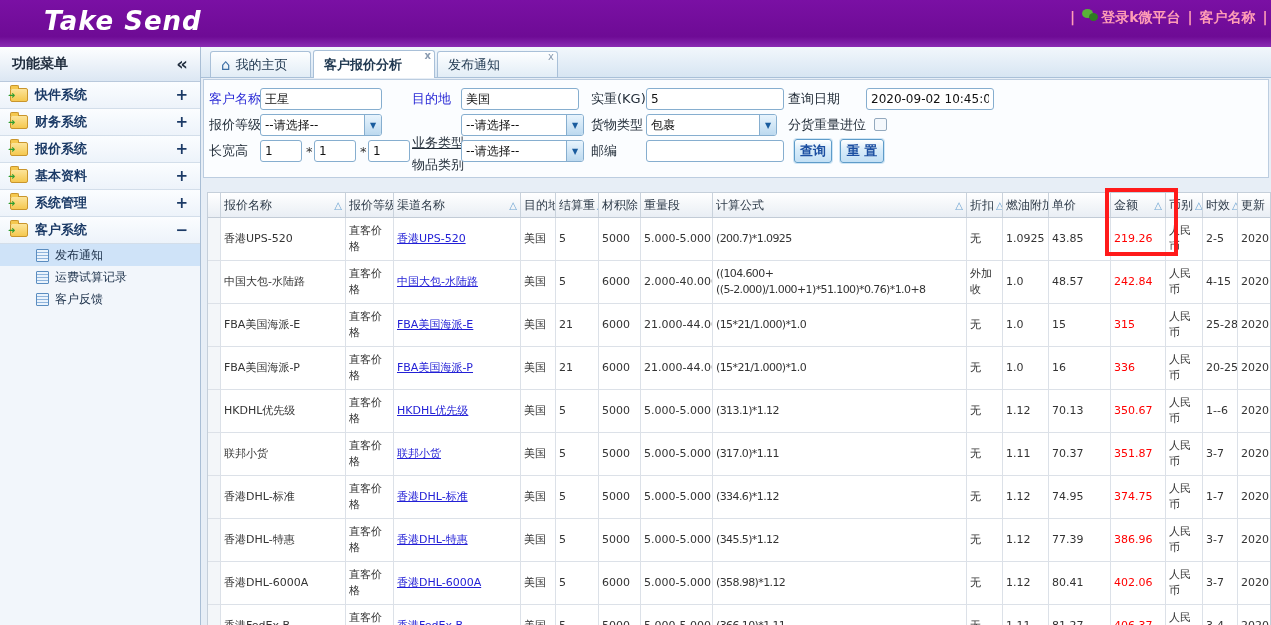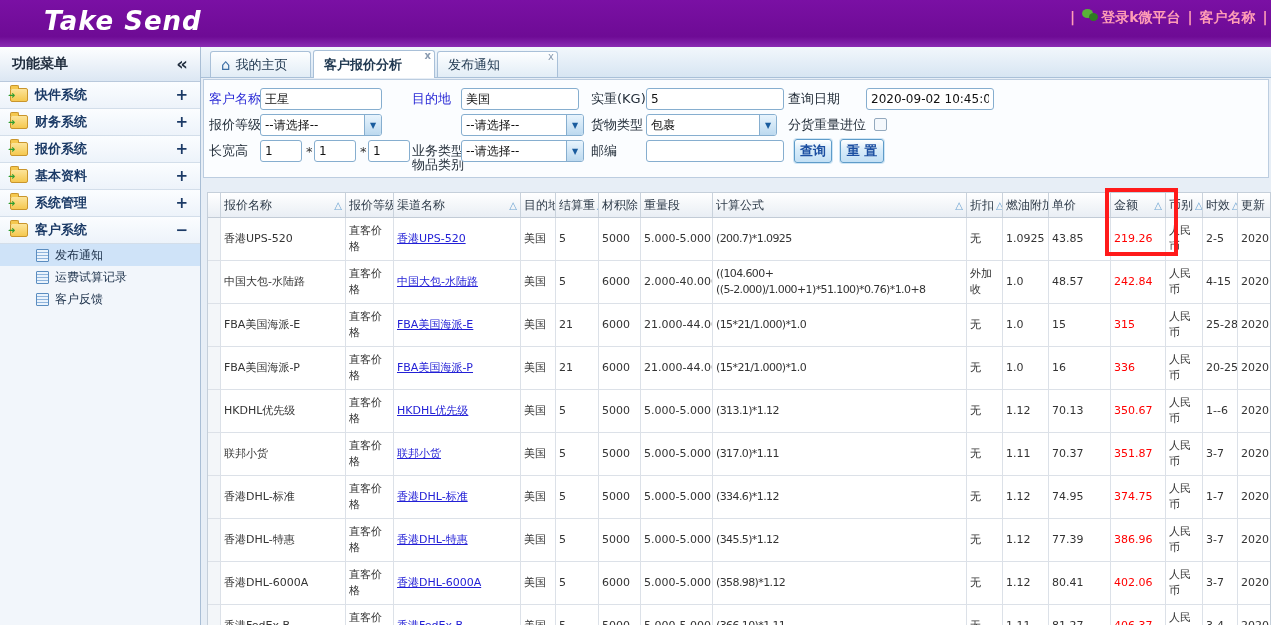--- a/index.html
+++ b/index.html
@@ -198,21 +198,21 @@
     </div>
     <span class="f-label" style="left:584px;top:34px;">分货重量进位</span>
     <span class="checkbox" style="left:670px;top:38px;"></span>
 
     <span class="f-label" style="left:5px;top:60px;">长宽高</span>
     <input class="f-input" style="left: 56px; top: 60px; width: 42px;" value="1">
     <span class="star" style="left:102px;top:60px;">*</span>
     <input class="f-input" style="left: 110px; top: 60px; width: 42px;" value="1">
     <span class="star" style="left:156px;top:60px;">*</span>
     <input class="f-input" style="left: 164px; top: 60px; width: 42px;" value="1">
-    <span class="f-label" style="left:208px;top:60px;">业务类型</span>
+    <span class="f-label" style="left:208px;top:52px;text-decoration:underline;">业务类型</span>
     <div class="f-select" style="left:257px;top:60px;width:123px;">
       <span class="val">--请选择--</span>
       <span class="arrowbtn">▼</span>
     </div>
     <span class="f-label" style="left:387px;top:60px;">邮编</span>
     <input class="f-input" style="left: 442px; top: 60px; width: 138px;" value="">
     <div class="btn" style="left:590px;top:59px;width:38px;">查询</div>
     <div class="btn" style="left:636px;top:59px;width:44px;">重 置</div>
   </div>
 

